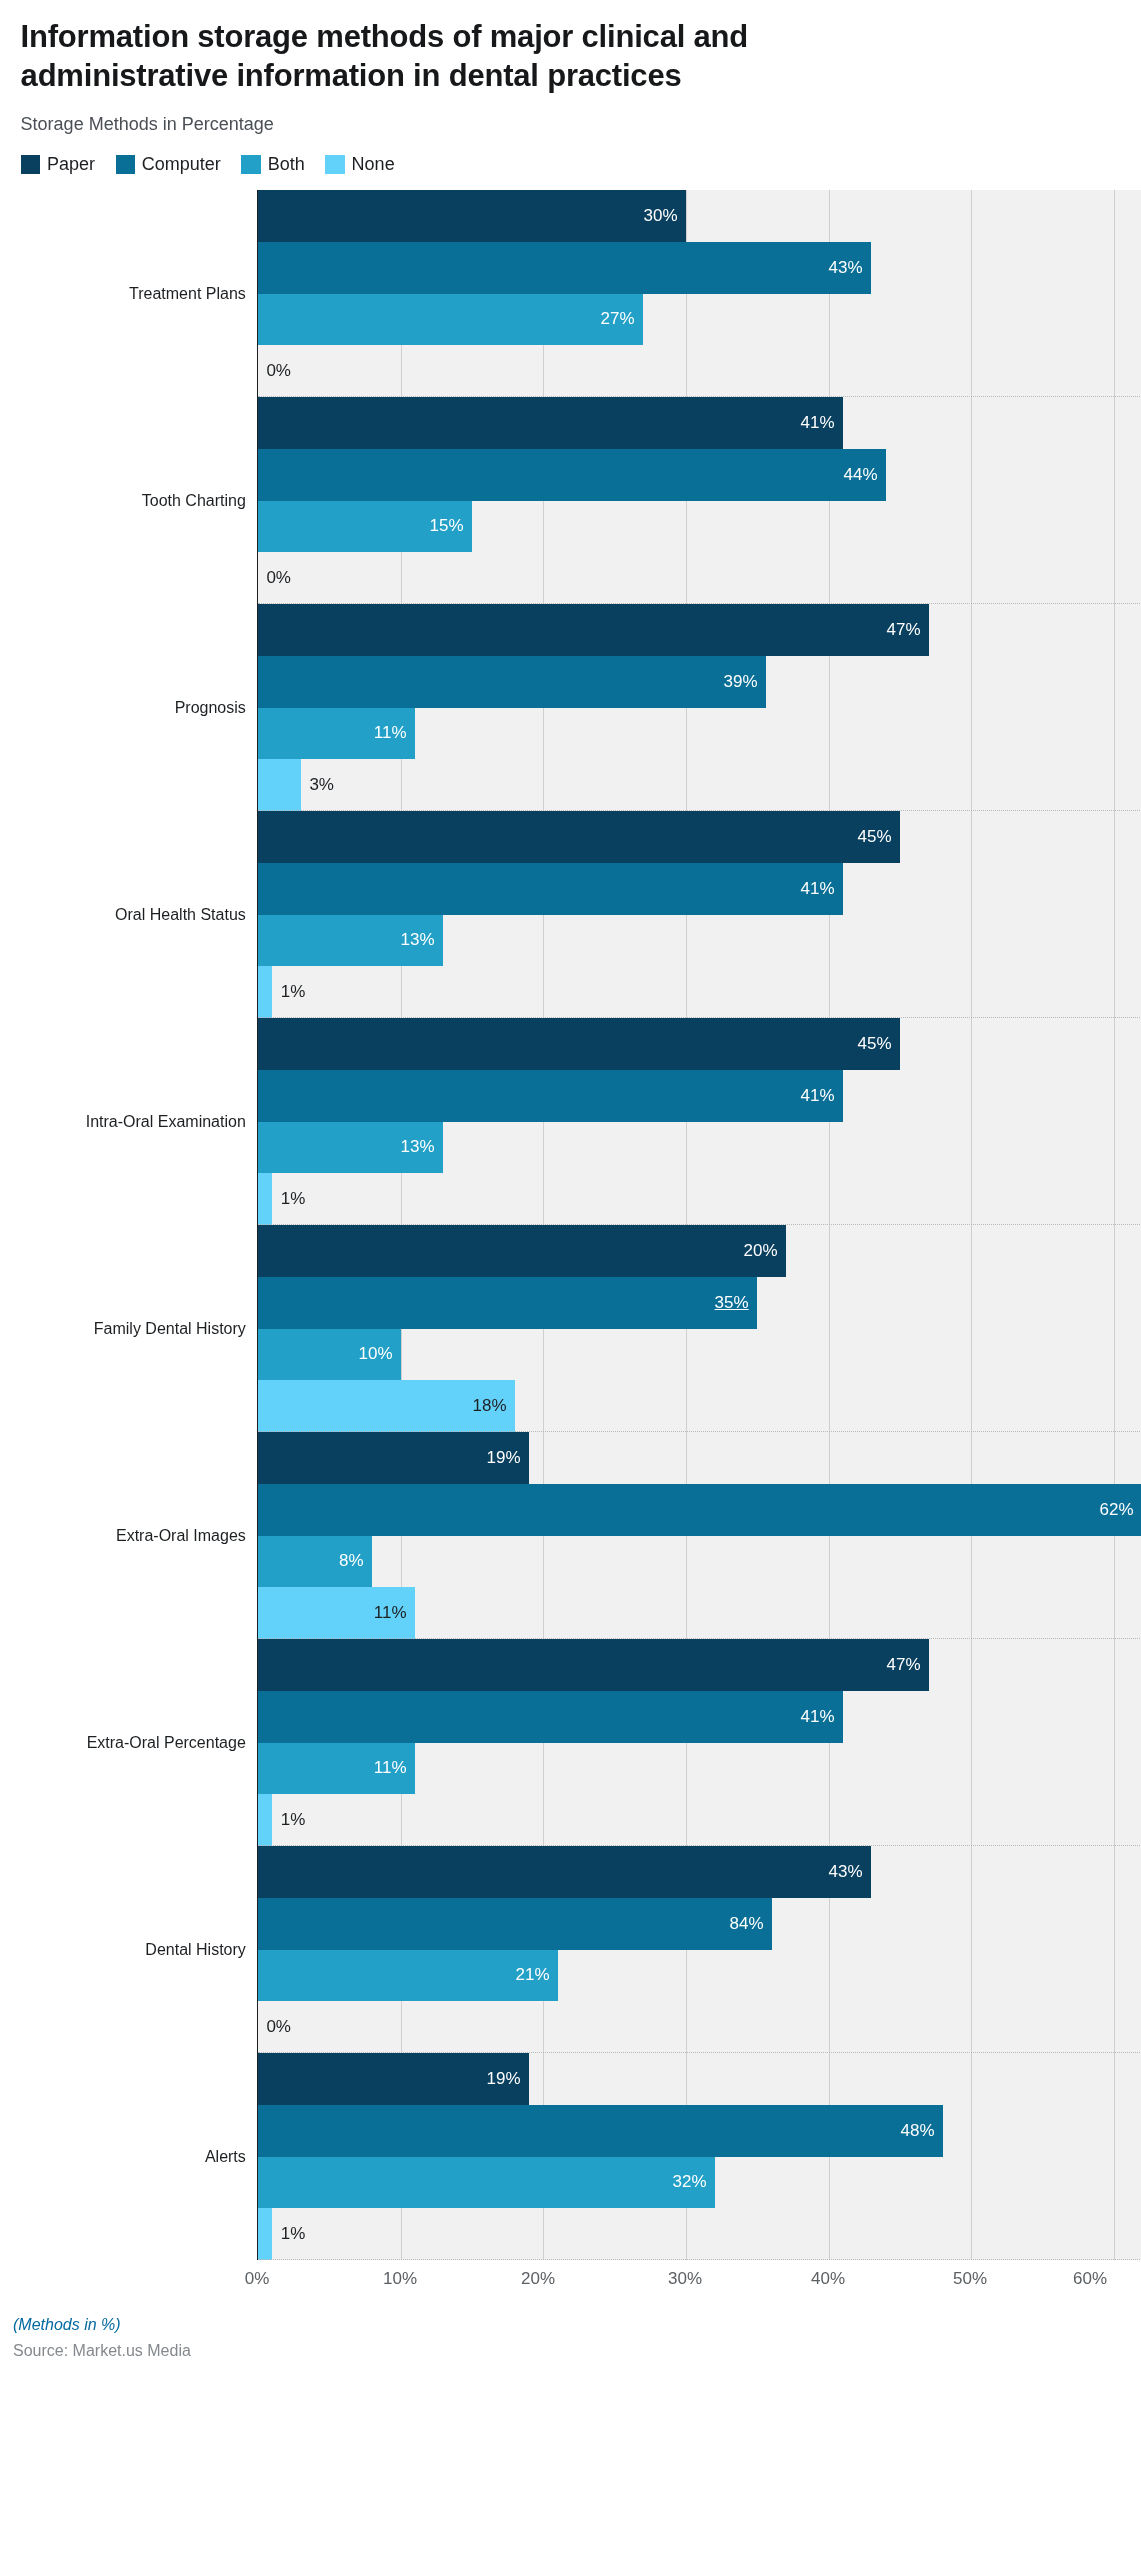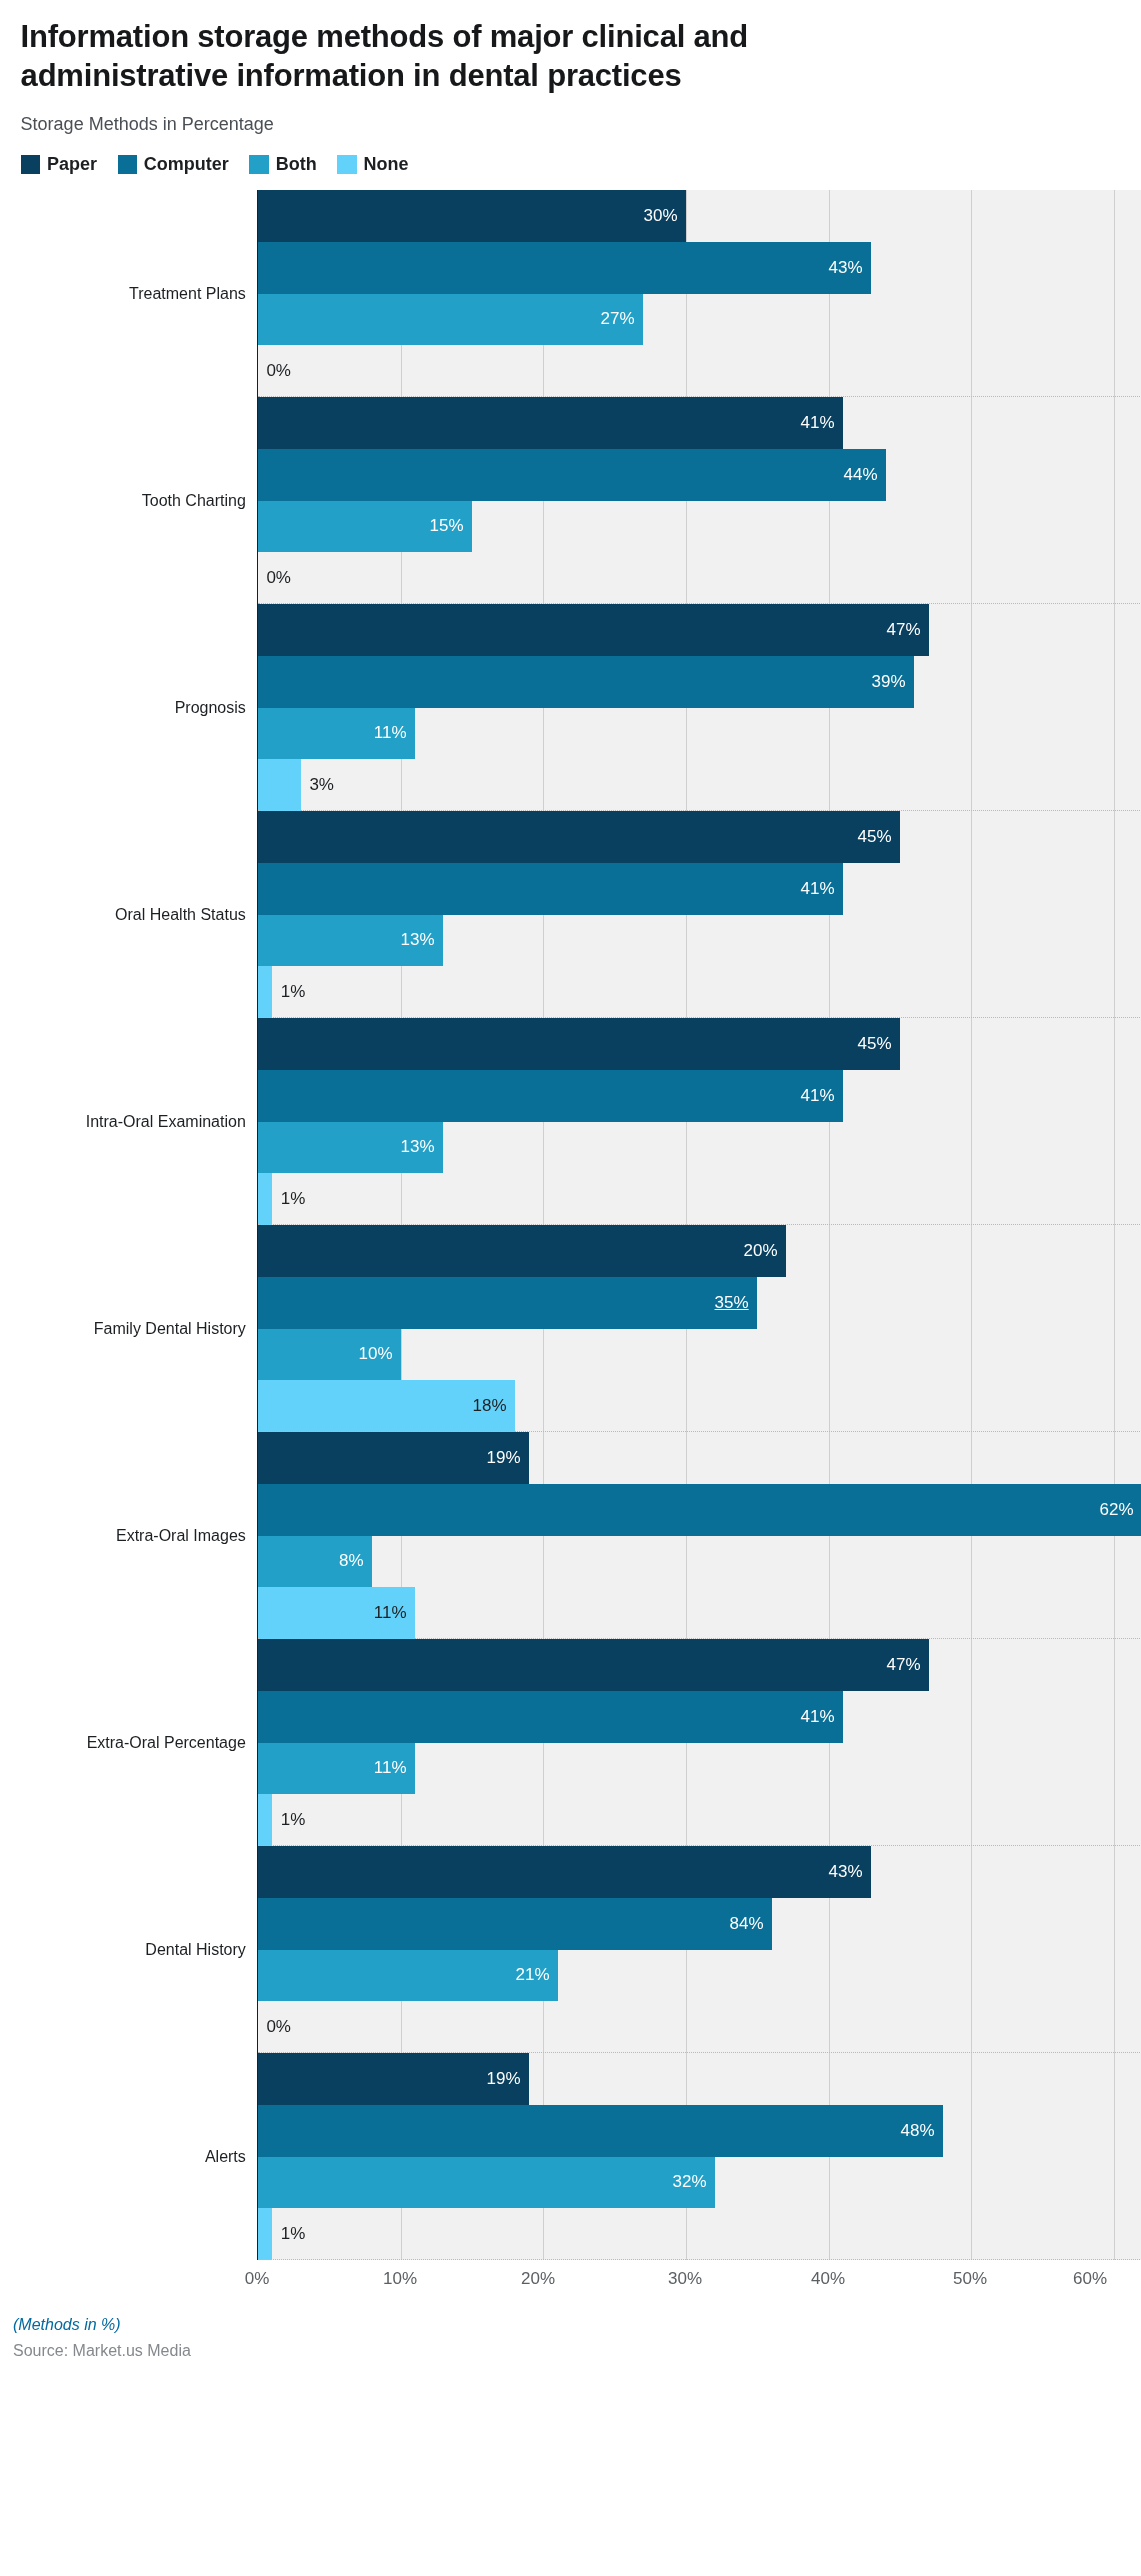--- a/index.html
+++ b/index.html
@@ -49,21 +49,20 @@
     width: 19.7px;
     height: 19.7px;
     display: inline-block;
     flex: 0 0 auto;
   }
   .legend-label {
     font-size: 18px;
     color: #1d2023;
     margin-left: 6.6px;
     white-space: nowrap;
-    font-weight: bold;
   }
 
   
   .plot-wrap {
     position: relative;
     margin-top: 15px;
   }
   .plot {
     position: relative;
     width: 1142px;
@@ -301,21 +300,21 @@
               <div class="gridline" style="left: 713px;"></div>
               <div class="gridline" style="left: 856px;"></div>
             </div>
             <div class="bars-inner">
               <div class="bar-row">
                 <div class="bar" style="width: 671px; background: rgb(9, 63, 95);">
                   <span class="bar-value" style="color: rgb(255, 255, 255);">47%</span>
                 </div>
               </div>
               <div class="bar-row">
-                <div class="bar" style="width: 656px; background: rgb(10, 111, 150);">
+                <div class="bar" style="width: 508px; background: rgb(10, 111, 150);">
                   <span class="bar-value" style="color: rgb(255, 255, 255);">39%</span>
                 </div>
               </div>
               <div class="bar-row">
                 <div class="bar" style="width: 157px; background: rgb(34, 160, 200);">
                   <span class="bar-value" style="color: rgb(255, 255, 255);">11%</span>
                 </div>
               </div>
               <div class="bar-row">
                 <div class="bar" style="width: 43px; background: rgb(99, 210, 250);">

